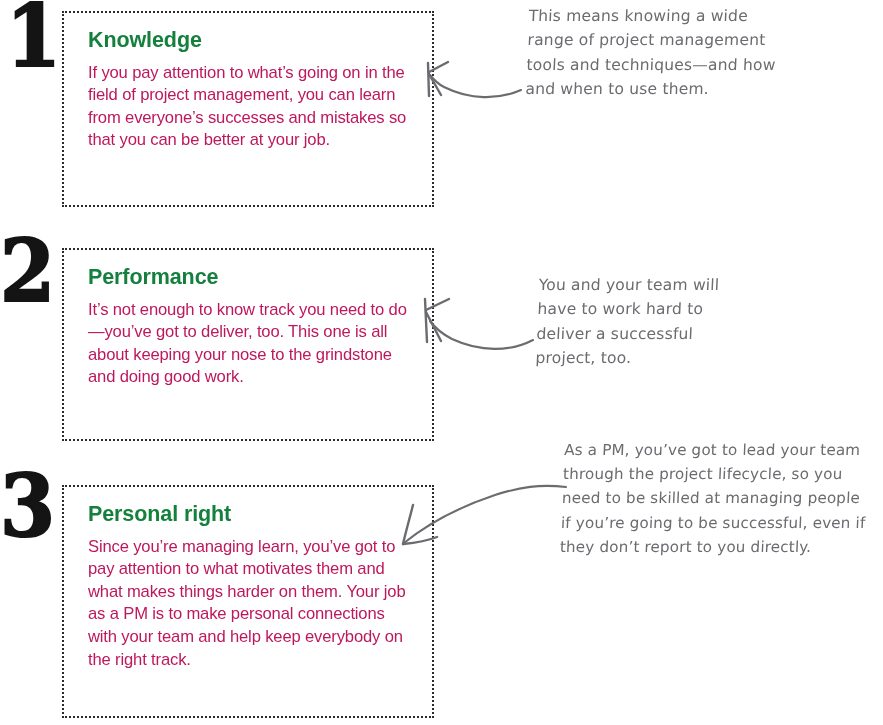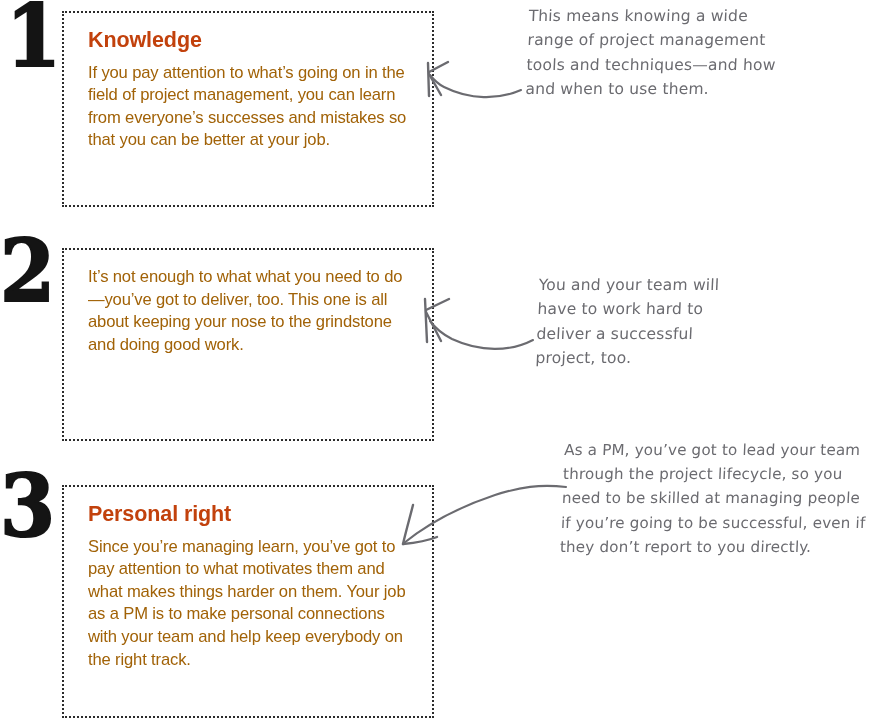--- a/index.html
+++ b/index.html
@@ -64,30 +64,30 @@
 
   .box-inner {
     padding: 16px 20px 10px 24px;
   }
 
   .heading {
     font-family: "Liberation Sans", "DejaVu Sans", sans-serif;
     font-weight: 700;
     font-size: 21.5px;
     line-height: 1.1;
-    color: #c2410c;
+    color: #15803d;
     letter-spacing: -0.1px;
     margin: 0 0 9px 0;
   }
 
   .body-text {
     font-family: "Liberation Sans", "DejaVu Sans", sans-serif;
     font-size: 16.6px;
     line-height: 22.6px;
-    color: #a16207;
+    color: #be185d;
     margin: 0;
     letter-spacing: -0.15px;
     max-width: 330px;
   }
 
   
   .hand {
     position: absolute;
     font-family: "DejaVu Sans", "Liberation Sans", sans-serif;
     font-size: 15.6px;
@@ -142,21 +142,22 @@
         <h2 class="heading">Knowledge</h2>
         <p class="body-text">If you pay attention to what’s going on in the field of project management, you can learn from everyone’s successes and mistakes so that you can be better at your job.</p>
       </div>
     </div>
   </div>
 
   <div class="item item-2">
     <div class="numeral">2</div>
     <div class="box">
       <div class="box-inner">
-        <p class="body-text">It’s not enough to what what you need to do—you’ve got to deliver, too. This one is all about keeping your nose to the grindstone and doing good work.</p>
+        <h2 class="heading">Performance</h2>
+        <p class="body-text">It’s not enough to know track you need to do—you’ve got to deliver, too. This one is all about keeping your nose to the grindstone and doing good work.</p>
       </div>
     </div>
   </div>
 
   <div class="item item-3">
     <div class="numeral">3</div>
     <div class="box">
       <div class="box-inner">
         <h2 class="heading">Personal right</h2>
         <p class="body-text">Since you’re managing learn, you’ve got to pay attention to what motivates them and what makes things harder on them. Your job as a PM is to make personal connections with your team and help keep everybody on the right track.</p>

